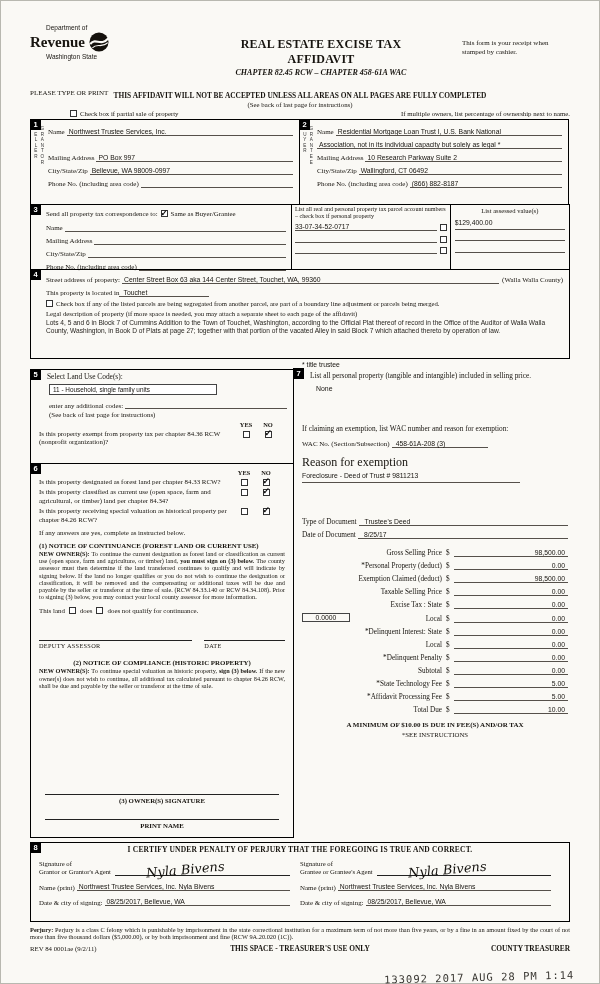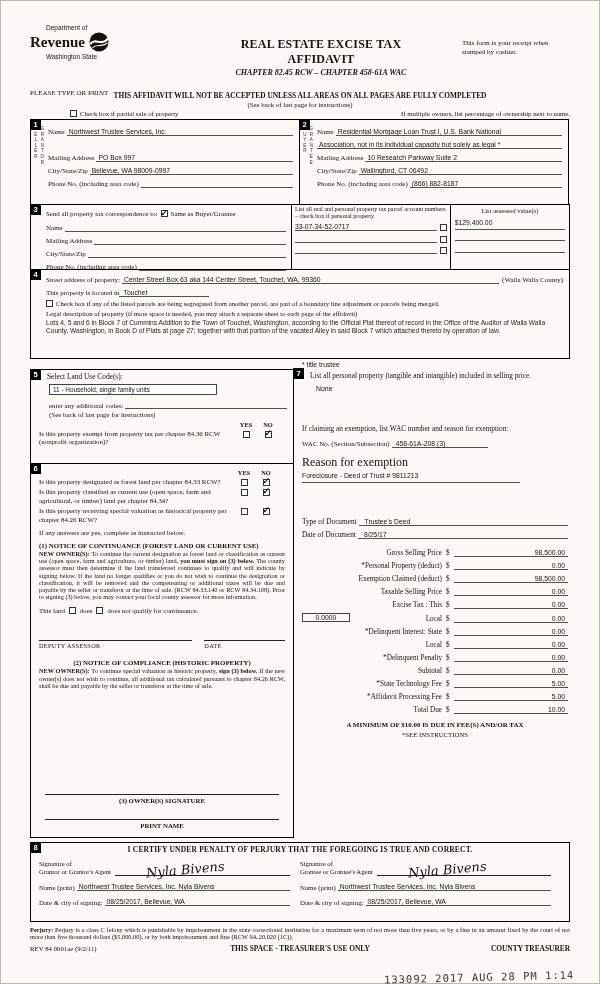--- a/index.html
+++ b/index.html
@@ -430,21 +430,21 @@
             <span class="mlab">Exemption Claimed (deduct)</span>
             <span class="mdol">$</span>
             <span class="mval">98,500.00</span>
           </div>
         <div class="mrow">
             <span class="mlab">Taxable Selling Price</span>
             <span class="mdol">$</span>
             <span class="mval">0.00</span>
           </div>
         <div class="mrow">
-            <span class="mlab">Excise Tax : This</span>
+            <span class="mlab">Excise Tax : State</span>
             <span class="mdol">$</span>
             <span class="mval">0.00</span>
           </div>
         <div class="mrow">
             <span class="ratebox">0.0000</span>
             <span class="mlab">Local</span>
             <span class="mdol">$</span>
             <span class="mval">0.00</span>
           </div>
         <div class="mrow">

